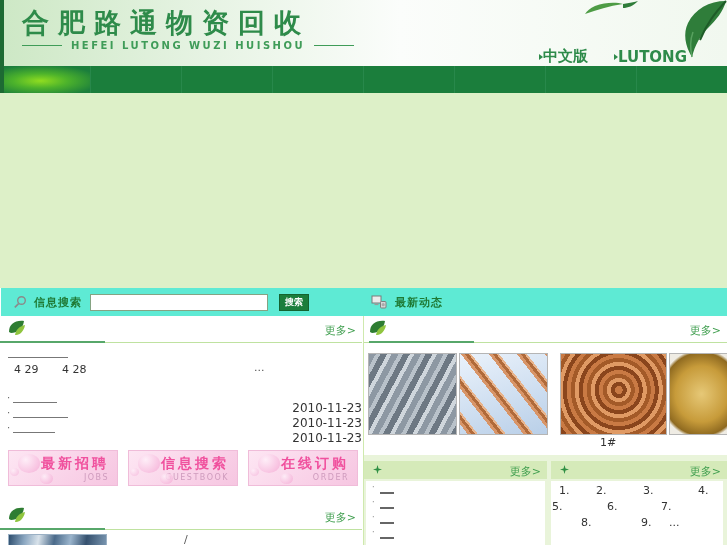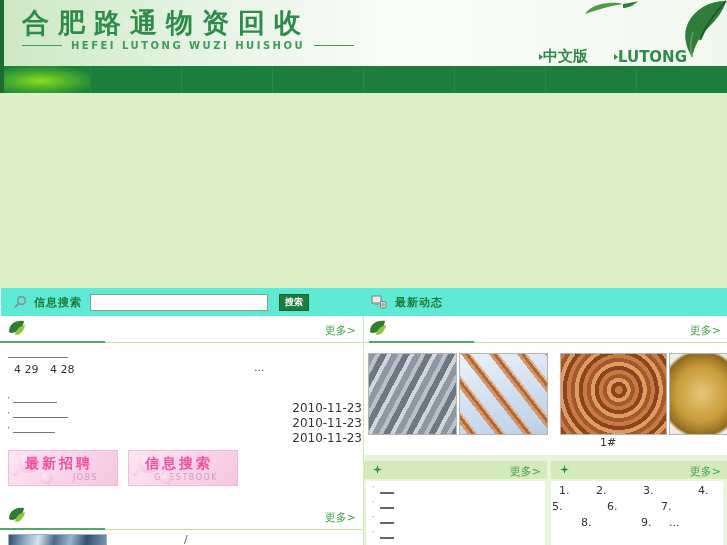--- a/index.html
+++ b/index.html
@@ -51,41 +51,41 @@
   .sec .leaf{position:absolute;left:8px;top:2px;}
   .sec .more{position:absolute;right:6px;top:6px;font-size:11px;color:#3f9e4e;text-decoration:none;cursor:pointer;}
   .sec .line-light{position:absolute;left:0;bottom:0;width:100%;height:1px;background:#bfe2a0;}
   .sec .line-dark{position:absolute;left:0;bottom:0;width:105px;height:2px;background:#57a76a;}
   .sec-right .leaf{left:5px;}
   .sec-right .line-dark{left:5px;}
 
   
   .intro-link{position:absolute;left:8px;top:350px;width:60px;height:7px;border-bottom:1px solid #777;cursor:pointer;}
   .intro-nums{position:absolute;left:14px;top:363px;font-size:11px;color:#333;}
-  .intro-nums span{margin-right:8px;}
+  .intro-nums span{margin-right:20px;}
   .intro-dots{position:absolute;left:254px;top:361px;font-size:11px;color:#555;}
   .nlist{position:absolute;left:0;top:392px;width:362px;}
   .nrow{position:relative;height:15px;}
   .nrow .nb{position:absolute;left:7px;top:0;font-size:10px;color:#666;}
   .nrow .nlink{position:absolute;left:13px;top:5px;height:5px;border-bottom:1px solid #777;cursor:pointer;}
   .w1{width:44px;} .w2{width:55px;} .w3{width:42px;}
   .nrow .ndate{position:absolute;right:0;top:1px;font-size:12px;color:#333;margin-top:8px;}
 
   
   .btn-row{position:absolute;left:8px;top:450px;display:flex;gap:10px;}
   .pink-btn{position:relative;width:108px;height:34px;border:1px solid #f0bcd9;cursor:pointer;overflow:hidden;
             background:linear-gradient(135deg,#fde6f3 0%,#f9d2e8 60%,#f6c6e1 100%);}
   .pink-btn::before{content:"";position:absolute;left:9px;top:3px;width:22px;height:19px;border-radius:50%;
             background:radial-gradient(circle at 35% 30%,#feeff8,#f5add6);opacity:.95;}
   .pink-btn::after{content:"";position:absolute;left:31px;bottom:1px;width:13px;height:11px;border-radius:50%;
             background:radial-gradient(circle at 35% 30%,#feeff8,#f3a6d2);opacity:.85;}
   .bub{position:absolute;left:1px;bottom:9px;width:9px;height:8px;border-radius:50%;
        background:radial-gradient(circle at 35% 30%,#feeff8,#f5b4da);opacity:.8;}
-  .pink-title{position:absolute;right:24px;top:4px;font-size:14px;font-weight:bold;color:#f0519e;letter-spacing:3px;}
-  .pink-sub{position:absolute;right:19px;bottom:3px;font-size:8px;color:#cf9cbe;letter-spacing:1.5px;}
+  .pink-title{position:absolute;right:8px;top:4px;font-size:14px;font-weight:bold;color:#f0519e;letter-spacing:3px;}
+  .pink-sub{position:absolute;right:8px;bottom:3px;font-size:8px;color:#cf9cbe;letter-spacing:1.5px;}
 
   
   .thumb{position:absolute;left:8px;top:534px;width:97px;height:20px;cursor:pointer;border:1px solid #9ab0c4;
          background:linear-gradient(100deg,#2e4e6e 0%,#8aa6c0 16%,#d8e2ea 30%,#4a6a8a 46%,#9ab4cc 62%,#35516f 78%,#7e9ab4 100%);}
   .slash{position:absolute;left:184px;top:533px;font-size:11px;color:#555;}
 
   
   .product{position:absolute;top:353px;height:80px;border:1px solid #b5b5b5;cursor:pointer;}
   .p1{left:368px;width:87px;
       background:repeating-linear-gradient(118deg,#8d98a3 0 6px,#b9c2ca 6px 10px,#6d7883 10px 16px,#cfd6dc 16px 20px);}
@@ -223,20 +223,25 @@
     <div class="pink-btn">
       <div class="bub"></div>
       <div class="pink-title">最新招聘</div>
       <div class="pink-sub">JOBS</div>
     </div>
     <div class="pink-btn">
       <div class="bub"></div>
       <div class="pink-title">信息搜索</div>
       <div class="pink-sub">GUESTBOOK</div>
     </div>
+    <div class="pink-btn">
+      <div class="bub"></div>
+      <div class="pink-title">在线订购</div>
+      <div class="pink-sub">ORDER</div>
+    </div>
   </div>
 
   <div class="sec" style="left:0;top:504px;width:362px;">
     <svg class="leaf" width="18" height="17" viewBox="0 0 18 17">
       <path d="M1,13 C1,5 7,1 16,2 C15,10 9,14 3,14 Z" fill="#2e7d32"></path>
       <path d="M7,16 C8,10 12,7 17,6 C16,12 12,16 8,16 Z" fill="#90c53f"></path>
     </svg>
     <a class="more">更多&gt;</a>
     <div class="line-light"></div>
     <div class="line-dark"></div>

